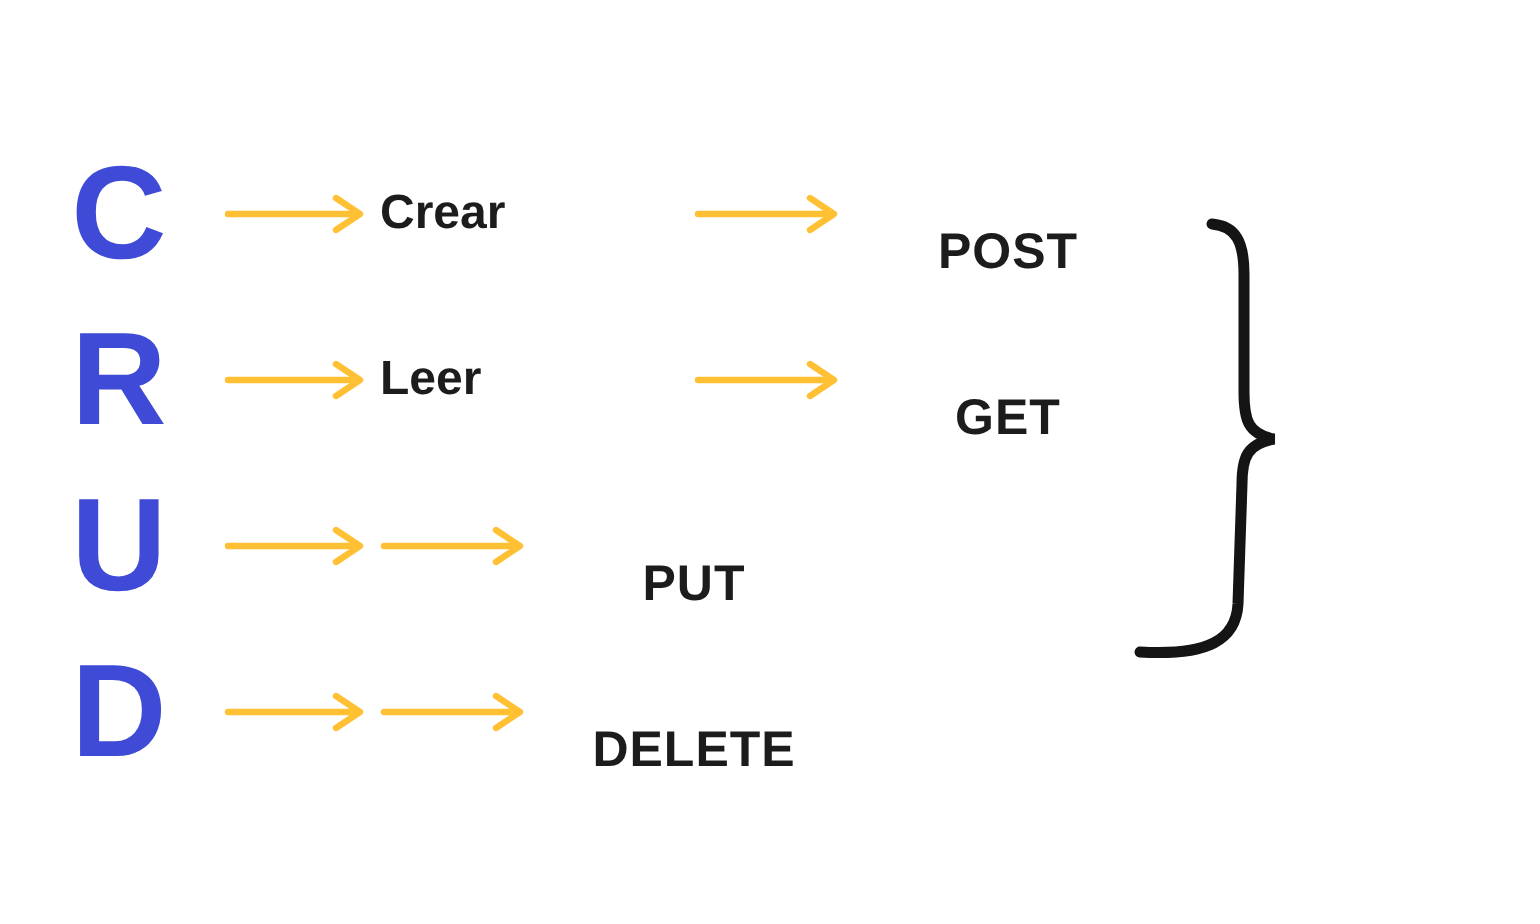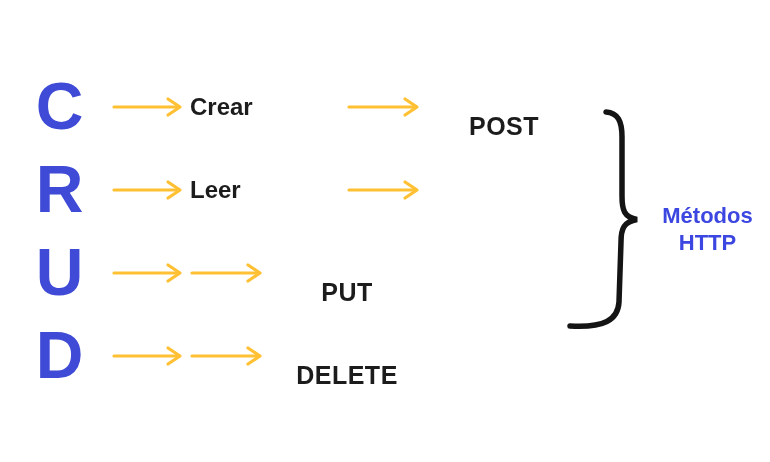--- a/index.html
+++ b/index.html
@@ -123,20 +123,21 @@
       <div class="letter">R</div>
       <svg class="arrow a1" viewBox="0 0 76 22">
         <line x1="2" y1="11" x2="64" y2="11"></line>
           <polyline points="56,3 68,11 56,19"></polyline>
       </svg>
       <div class="word">Leer</div>
       <svg class="arrow a2" viewBox="0 0 78 22">
         <line x1="2" y1="11" x2="66" y2="11"></line>
           <polyline points="58,3 70,11 58,19"></polyline>
       </svg>
+      <div class="method">GET</div>
     </div>
 
     <div class="row">
       <div class="letter">U</div>
       <svg class="arrow a1" viewBox="0 0 76 22">
         <line x1="2" y1="11" x2="64" y2="11"></line>
           <polyline points="56,3 68,11 56,19"></polyline>
       </svg>
       <svg class="arrow a2" viewBox="0 0 78 22">
         <line x1="2" y1="11" x2="66" y2="11"></line>
@@ -163,18 +164,14 @@
   <svg class="brace" viewBox="0 0 88 225">
     <path d="M 48,4
              C 60,5 64,13 64,29
              L 64,88
              C 64,102 66,109 79,111.5
              C 66,114 63,120 63,134
              L 61,194
              C 60,212 46,220 12,218"></path>
   </svg>
 
-  <div class="brace-label">
-    <div>Métodos</div>
-    <div>HTTP</div>
-  </div>
 
 </div>
 
 </body></html>

